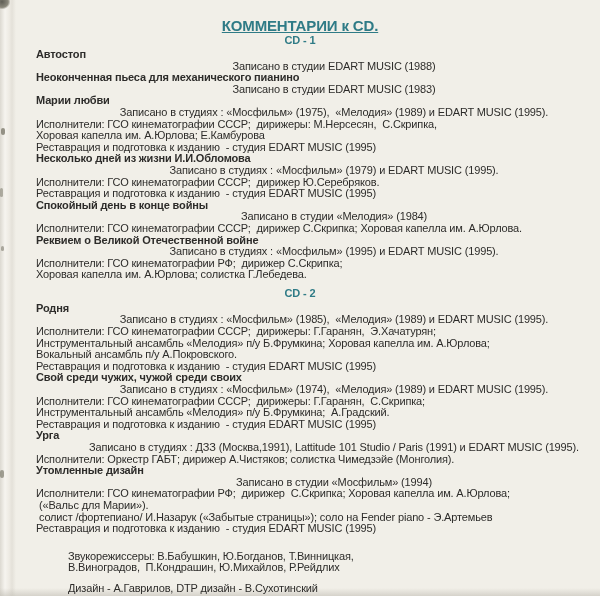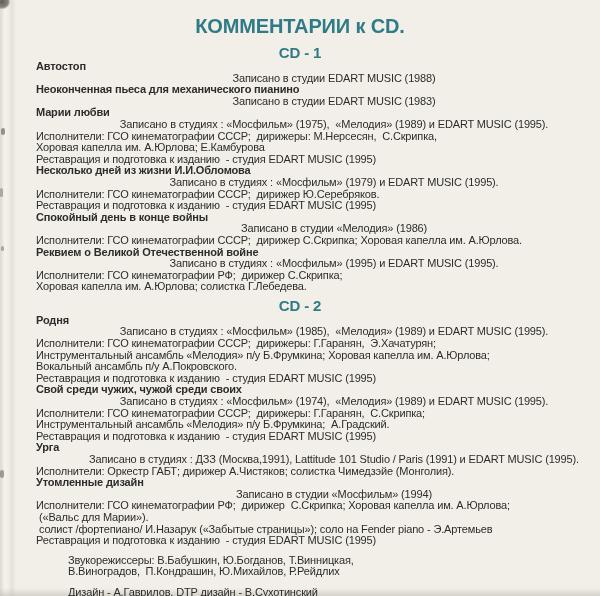--- a/index.html
+++ b/index.html
@@ -37,38 +37,39 @@
     position: absolute; inset: 0;
     padding: 18px 0 0 36px;
     color: #2d2c2a;
     font-size: 11px;
     line-height: 11.6px;
     letter-spacing: -0.15px;
   }
   .doc-title {
     text-align: center;
     font-weight: bold;
-    font-size: 20px;
+    font-size: 15px;
     line-height: 16px;
     color: #2f7b86;
     margin-right: 36px; 
+    text-decoration: underline;
   }
   .disc-label {
     text-align: center;
     font-weight: bold;
-    font-size: 15px;
+    font-size: 11px;
     line-height: 13px;
     color: #2f7b86;
-    margin: 12px 36px 2px 0;
+    margin: 0 36px 2px 0;
   }
   .disc-label.second { margin-top: 6px; margin-bottom: 3px; text-align: center; }
   .entry-title { font-weight: bold; white-space: pre; }
   .line { white-space: pre; }
   .line.indent { padding-left: 32px; text-align: center; }
-  .credits { margin-top: 8px; }
+  .credits { margin-top: 16px; }
   .credits .line { padding-left: 32px; }
   .design-line { margin-top: 9px; padding-left: 32px; white-space: pre; }
 </style>
 </head>
 <body>
 
 <div class="page">
   <div class="edge-left"></div>
   <div class="corner-blot"></div>
   <div class="speck s1"></div>
@@ -88,21 +89,21 @@
         <div class="entry-title">Марии любви</div>
         <div class="line indent">Записано в студиях : «Мосфильм» (1975),  «Мелодия» (1989) и EDART MUSIC (1995).</div>
         <div class="line">Исполнители: ГСО кинематографии СССР;  дирижеры: М.Нерсесян,  С.Скрипка,</div>
         <div class="line">Хоровая капелла им. А.Юрлова; Е.Камбурова</div>
         <div class="line">Реставрация и подготовка к изданию  - студия EDART MUSIC (1995)</div>
         <div class="entry-title">Несколько дней из жизни И.И.Обломова</div>
         <div class="line indent">Записано в студиях : «Мосфильм» (1979) и EDART MUSIC (1995).</div>
         <div class="line">Исполнители: ГСО кинематографии СССР;  дирижер Ю.Серебряков.</div>
         <div class="line">Реставрация и подготовка к изданию  - студия EDART MUSIC (1995)</div>
         <div class="entry-title">Спокойный день в конце войны</div>
-        <div class="line indent">Записано в студии «Мелодия» (1986)</div>
+        <div class="line indent">Записано в студии «Мелодия» (1984)</div>
         <div class="line">Исполнители: ГСО кинематографии СССР;  дирижер С.Скрипка; Хоровая капелла им. А.Юрлова.</div>
         <div class="entry-title">Реквием о Великой Отечественной войне</div>
         <div class="line indent">Записано в студиях : «Мосфильм» (1995) и EDART MUSIC (1995).</div>
         <div class="line">Исполнители: ГСО кинематографии РФ;  дирижер С.Скрипка;</div>
         <div class="line">Хоровая капелла им. А.Юрлова; солистка Г.Лебедева.</div>
         <div class="disc-label second">CD - 2</div>
         <div class="entry-title">Родня</div>
         <div class="line indent">Записано в студиях : «Мосфильм» (1985),  «Мелодия» (1989) и EDART MUSIC (1995).</div>
         <div class="line">Исполнители: ГСО кинематографии СССР;  дирижеры: Г.Гаранян,  Э.Хачатурян;</div>
         <div class="line">Инструментальный ансамбль «Мелодия» п/у Б.Фрумкина; Хоровая капелла им. А.Юрлова;</div>

